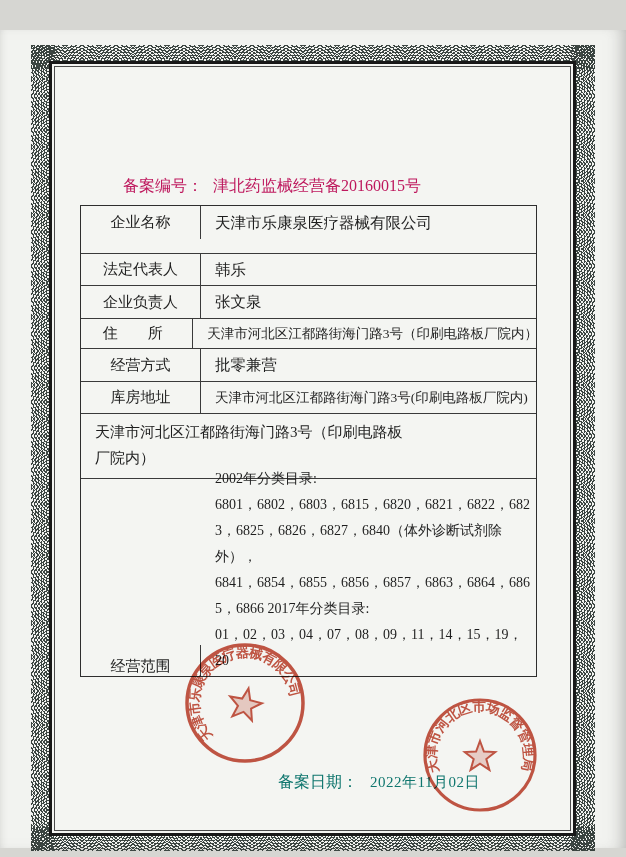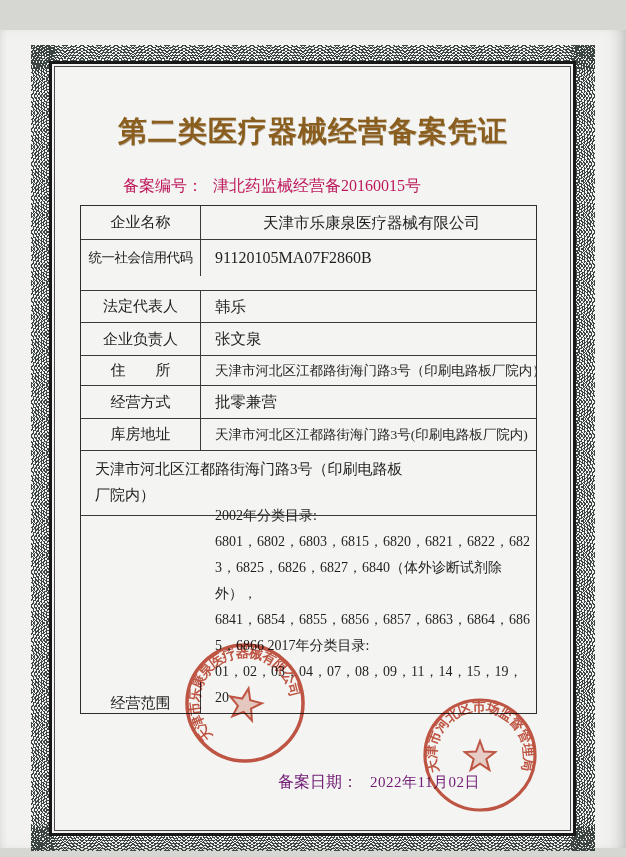--- a/index.html
+++ b/index.html
@@ -68,33 +68,33 @@
   .row:first-child{border-top:none;}
   .lab{
     width:120px;flex:0 0 120px;border-right:1px solid #3a3a3a;
     display:flex;align-items:center;justify-content:center;
     font-size:15px;text-align:center;box-sizing:border-box;
   }
   .val{
     flex:1;display:flex;align-items:center;padding:2px 6px 2px 14px;
     font-size:15.5px;white-space:pre-line;box-sizing:border-box;line-height:26px;
   }
-  .row.r0{height:33px;gap:48px;} .row.r1{height:37px;} .row.r2{height:32px;margin-top:14px;}
-  .row.r3{height:33px;} .row.r4{height:30px;} .row.r5{height:33px;}
+  .row.r0{height:33px;} .row.r1{height:37px;} .row.r2{height:32px;margin-top:14px;}
+  .row.r3{height:33px;} .row.r4{height:30px;justify-content:center;} .row.r5{height:33px;}
   .row.r6{height:32px;} .row.r7{height:65px;} .row.r8{height:198px;}
   .row.r1 .lab{font-size:13.5px;letter-spacing:-0.5px;}
   .row.r1 .val{font-size:16px;font-family:"Liberation Serif",serif;}
   .row.r4 .val,.row.r6 .val{font-size:13.5px;white-space:nowrap;}
   .row.r7 .val{align-items:flex-start;padding-top:5px;font-size:15px;width:330px;}
   .row.r8{align-items:flex-end;}
   .row.r8 .lab{align-items:flex-start;padding-top:12px;display:flex;}
   .row.r8 .val{align-items:flex-start;padding-top:5px;font-size:14px;line-height:26px;}
 
   .footer-dept{position:absolute;left:278px;top:740px;font-size:15.5px;color:#1c1c1c;white-space:nowrap;}
-  .footer-date{position:absolute;left:278px;top:772px;font-size:16px;color:#701a75;}
+  .footer-date{position:absolute;left:278px;top:772px;font-size:16px;color:#0f766e;}
   .footer-date .dval{margin-left:12px;font-size:15px;letter-spacing:0.5px;}
 
   .seal{position:absolute;mix-blend-mode:multiply;opacity:.88;}
   .seal-company{left:183px;top:641px;}
   .seal-authority{left:421px;top:696px;}
 </style>
 </head>
 <body>
 
 <div class="scan">
@@ -102,34 +102,29 @@
 
   <div class="gb gb-top"></div>
   <div class="gb gb-bottom"></div>
   <div class="gb gb-left"></div>
   <div class="gb gb-right"></div>
 
   <div class="frame-outer">
     <div class="frame-inner"></div>
   </div>
 
-  <div class="title">第二类医疗器械经营备案凭证</div>
 
   <div class="filing-line">
     <span class="flabel">备案编号：</span><span>津北药监械经营备20160015号</span>
   </div>
 
   <div class="cert-table">
     <div class="row r0">
       <div class="lab">企业名称</div>
       <div class="val">天津市乐康泉医疗器械有限公司</div>
-    </div>
-    <div class="row r1">
-      <div class="lab">统一社会信用代码</div>
-      <div class="val">91120105MA07F2860B</div>
     </div>
     <div class="row r2">
       <div class="lab">法定代表人</div>
       <div class="val">韩乐</div>
     </div>
     <div class="row r3">
       <div class="lab">企业负责人</div>
       <div class="val">张文泉</div>
     </div>
     <div class="row r4">

